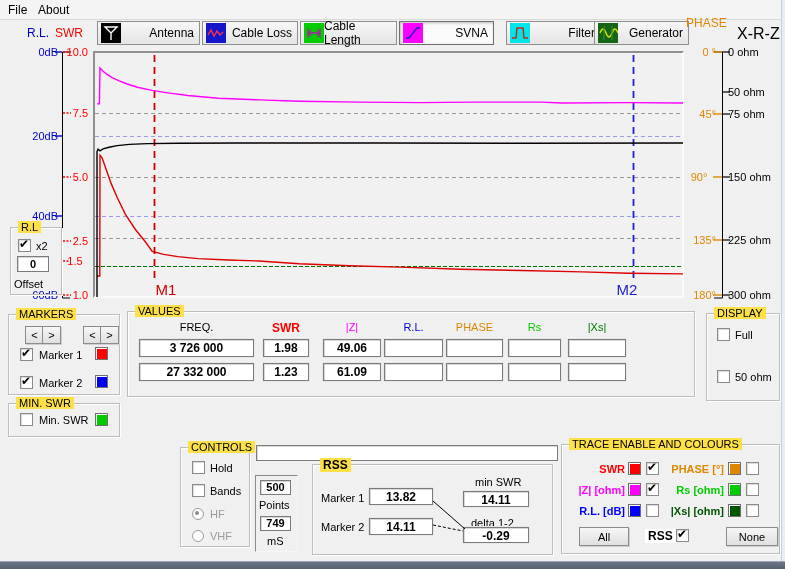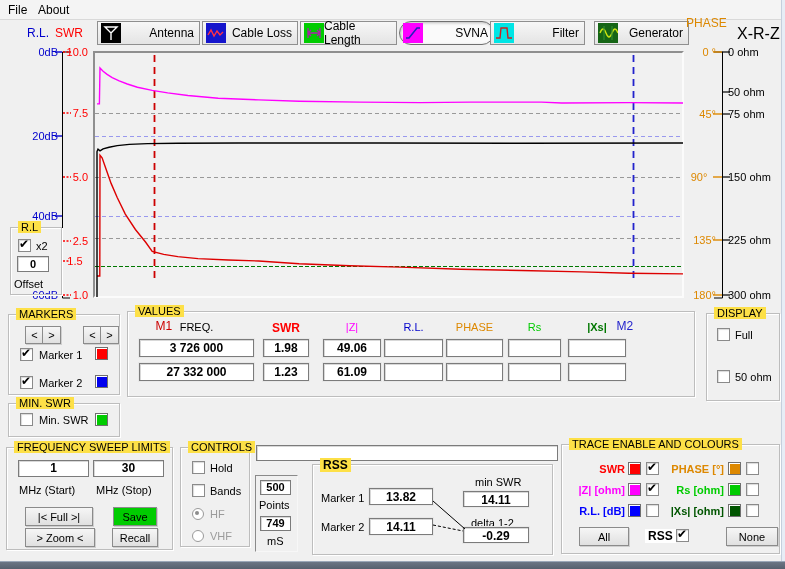--- a/index.html
+++ b/index.html
@@ -35,21 +35,21 @@
   .radio.sel::after{content:"";position:absolute;left:2px;top:2px;width:4px;height:4px;border-radius:50%;background:#8d8d8d;}
   .lab{position:absolute;white-space:nowrap;}
   .gray{color:#9b9b9b;}
   .swatch{position:absolute;width:13px;height:13px;border:1px solid #6f6f6f;
           box-shadow:1px 1px 0 #fff inset;box-sizing:border-box;}
   
   #plot{left:93px;top:51px;width:591px;height:247px;background:#f1f1f1;
         border:2px solid;border-color:#8f8f8f #fbfbfb #fbfbfb #8f8f8f;box-sizing:border-box;}
   #chart-svg{left:0;top:0;pointer-events:none;}
   .tick-label{position:absolute;height:12px;line-height:12px;font-size:11px;}
-  .marker-label{position:absolute;font-size:12px;height:12px;line-height:12px;margin-top:36px;}
+  .marker-label{position:absolute;font-size:15px;height:12px;line-height:12px;}
   
   .vhdr{position:absolute;text-align:center;font-size:11px;}
   
   #bottom-frame{left:0;top:561px;width:785px;height:8px;background:linear-gradient(#6b7685,#535d6b);
                 border-top:1px solid #9aa7b8;}
   #right-frame{left:781px;top:0;width:4px;height:569px;background:#e7edf6;border-left:1px solid #c5cfdd;}
 </style>
 </head>
 <body>
 
@@ -75,28 +75,28 @@
           </svg></span>
         <span class="lbl">Cable Loss</span>
       </div>
       <div class="tb-btn" style="left: 300px; width: 97px;">
         <span class="tb-icon"><svg width="20" height="20">
             <rect width="20" height="20" fill="#00cc00"></rect>
             <path d="M4 5 L4 15 M16 5 L16 15 M4 10 L16 10 M7 7 L4 10 L7 13 M13 7 L16 10 L13 13" stroke="#aa22aa" fill="none" stroke-width="1.3"></path>
           </svg></span>
         <span class="lbl">Cable Length</span>
       </div>
-      <div class="tb-btn active" style="left: 399px; width: 95px; border-radius: 12px;">
+      <div class="tb-btn active" style="left: 399px; width: 95px;">
         <span class="tb-icon"><svg width="20" height="20">
             <rect width="20" height="20" fill="#ff00ff"></rect>
             <path d="M3 15 L6 15 L14 5 L17 5" stroke="#2222bb" fill="none" stroke-width="1.6"></path>
           </svg></span>
         <span class="lbl">SVNA</span>
       </div>
-      <div class="tb-btn" style="left: 490px; width: 95px;">
+      <div class="tb-btn" style="left: 506px; width: 95px;">
         <span class="tb-icon"><svg width="20" height="20">
             <rect width="20" height="20" fill="#00e5e5"></rect>
             <polyline points="2,15 6,15 7,5 13,5 14,15 18,15" stroke="#cc2222" fill="none" stroke-width="1.4"></polyline>
           </svg></span>
         <span class="lbl">Filter</span>
       </div>
       <div class="tb-btn" style="left: 594px; width: 95px;">
         <span class="tb-icon"><svg width="20" height="20">
             <rect width="20" height="20" fill="#156515"></rect>
             <path d="M2 10 Q5 2 8 10 T14 10 T20 10" stroke="#cbe412" fill="none" stroke-width="1.4"></path>
@@ -209,21 +209,21 @@
 
   <div class="grp" style="left:127px;top:311px;width:566px;height:84px;">
     <span class="grp-title">VALUES</span>
     <div id="values-grid">
         <div class="vhdr" style="left: 11px; top: 9px; width: 115px; color: rgb(0, 0, 0); font-weight: normal; font-size: 11px;">FREQ.</div>
         <div class="vhdr" style="left: 135px; top: 9px; width: 46px; color: rgb(255, 0, 0); font-weight: bold; font-size: 12px;">SWR</div>
         <div class="vhdr" style="left: 195px; top: 9px; width: 58px; color: rgb(255, 0, 255); font-weight: normal; font-size: 11px;">|Z|</div>
         <div class="vhdr" style="left: 256px; top: 9px; width: 59px; color: rgb(0, 0, 204); font-weight: normal; font-size: 11px;">R.L.</div>
         <div class="vhdr" style="left: 318px; top: 9px; width: 57px; color: rgb(221, 136, 0); font-weight: normal; font-size: 11px;">PHASE</div>
         <div class="vhdr" style="left: 380px; top: 9px; width: 53px; color: rgb(0, 204, 0); font-weight: normal; font-size: 11px;">Rs</div>
-        <div class="vhdr" style="left: 440px; top: 9px; width: 58px; color: rgb(0, 119, 0); font-weight: bold; font-size: 11px;">|Xs|</div>
+        <div class="vhdr" style="left: 440px; top: 9px; width: 58px; color: rgb(0, 119, 0); font-weight: normal; font-size: 11px;">|Xs|</div>
         <div class="valbox" style="left: 11px; top: 27px; width: 115px; height: 18px; line-height: 16px;">3 726 000</div>
         <div class="valbox" style="left: 135px; top: 27px; width: 46px; height: 18px; line-height: 16px;">1.98</div>
         <div class="valbox" style="left: 195px; top: 27px; width: 58px; height: 18px; line-height: 16px;">49.06</div>
         <div class="valbox" style="left: 256px; top: 27px; width: 59px; height: 18px; line-height: 16px;"></div>
         <div class="valbox" style="left: 318px; top: 27px; width: 57px; height: 18px; line-height: 16px;"></div>
         <div class="valbox" style="left: 380px; top: 27px; width: 53px; height: 18px; line-height: 16px;"></div>
         <div class="valbox" style="left: 440px; top: 27px; width: 58px; height: 18px; line-height: 16px;"></div>
         <div class="valbox" style="left: 11px; top: 51px; width: 115px; height: 18px; line-height: 16px;">27 332 000</div>
         <div class="valbox" style="left: 135px; top: 51px; width: 46px; height: 18px; line-height: 16px;">1.23</div>
         <div class="valbox" style="left: 195px; top: 51px; width: 58px; height: 18px; line-height: 16px;">61.09</div>
@@ -235,31 +235,20 @@
   </div>
 
   <div class="grp" style="left:706px;top:313px;width:72px;height:86px;">
     <span class="grp-title">DISPLAY</span>
     <span class="cb" id="cb-full" style="left:10px;top:14px;"></span>
     <span class="lab" style="left:28px;top:15px;">Full</span>
     <span class="cb" id="cb-50ohm" style="left:10px;top:56px;"></span>
     <span class="lab" style="left:28px;top:57px;">50 ohm</span>
   </div>
 
-  <div class="grp" style="left:6px;top:447px;width:165px;height:101px;">
-    <span class="grp-title">FREQUENCY SWEEP LIMITS</span>
-    <div class="inp" style="left:11px;top:12px;width:71px;height:17px;text-align:center;font-weight:bold;line-height:15px;font-size:12px;">1</div>
-    <div class="inp" style="left:86px;top:12px;width:71px;height:17px;text-align:center;font-weight:bold;line-height:15px;font-size:12px;">30</div>
-    <span class="lab" style="left:12px;top:36px;">MHz  (Start)</span>
-    <span class="lab" style="left:89px;top:36px;">MHz  (Stop)</span>
-    <div class="btn3d" style="left:18px;top:59px;width:66px;height:17px;">|&lt; Full &gt;|</div>
-    <div class="btn3d" id="save-btn" style="left: 106px; top: 59px; width: 42px; height: 17px; background: rgb(0, 204, 0);">Save</div>
-    <div class="btn3d" style="left:18px;top:80px;width:68px;height:17px;">&gt; Zoom &lt;</div>
-    <div class="btn3d" style="left:105px;top:80px;width:44px;height:17px;">Recall</div>
-  </div>
 
   <div class="grp" style="left:180px;top:447px;width:68px;height:98px;">
     <span class="grp-title">CONTROLS</span>
     <span class="cb" id="cb-hold" style="left:11px;top:13px;"></span>
     <span class="lab" style="left:29px;top:14px;">Hold</span>
     <span class="cb" id="cb-bands" style="left:11px;top:36px;"></span>
     <span class="lab" style="left:29px;top:37px;">Bands</span>
     <span class="radio sel" id="rd-hf" style="left:11px;top:60px;"></span>
     <span class="lab gray" style="left:29px;top:60px;">HF</span>
     <span class="radio" id="rd-vhf" style="left:11px;top:82px;"></span>

